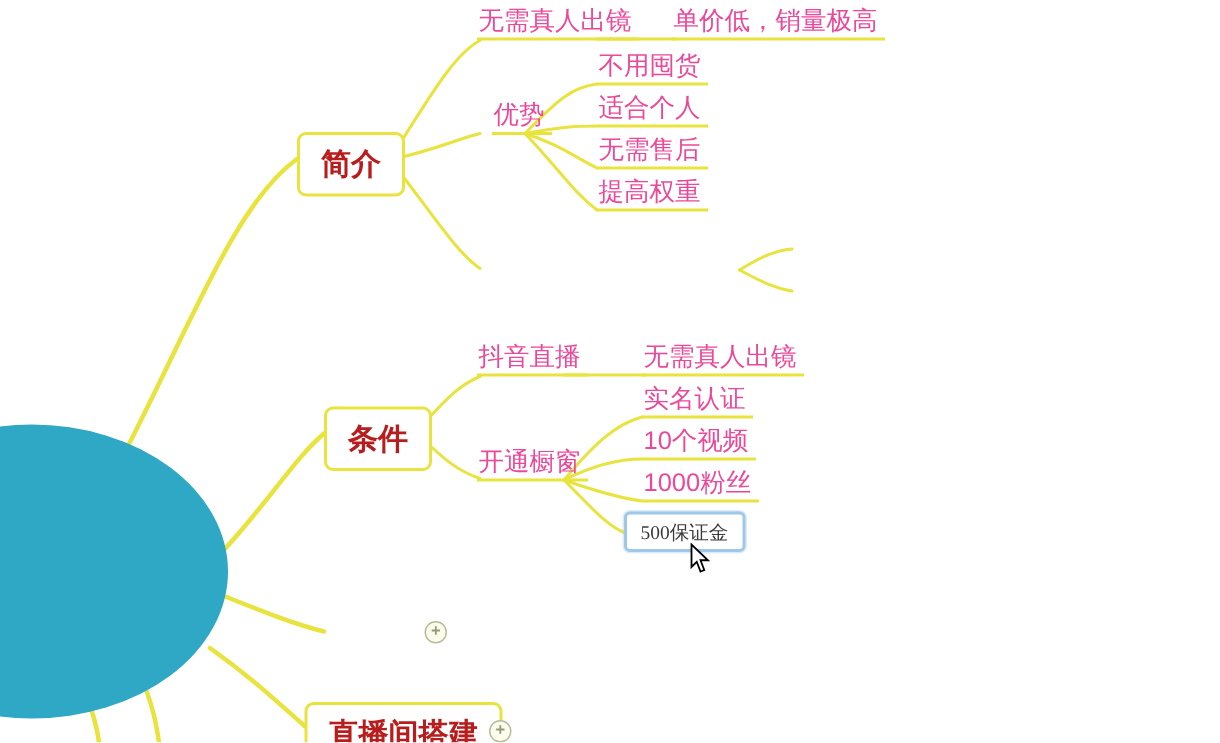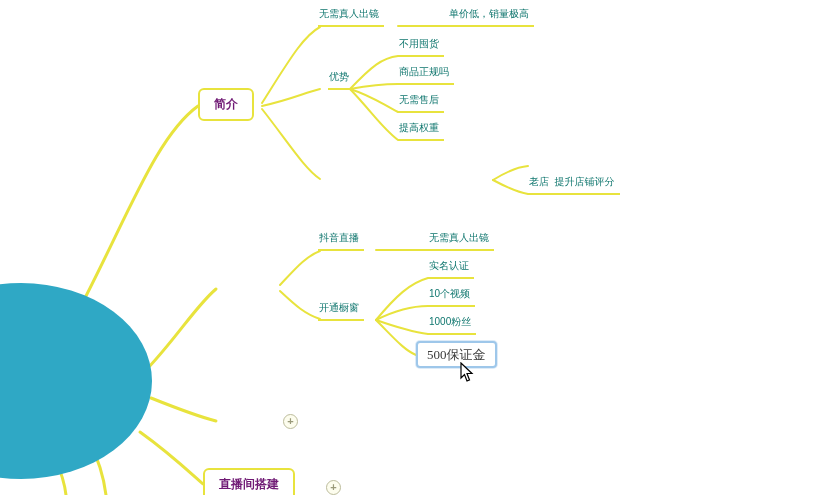--- a/index.html
+++ b/index.html
@@ -12,25 +12,25 @@
     position:relative;width:813px;height:495px;overflow:hidden;background:#fff;
     font-family:"Liberation Sans","DejaVu Sans",sans-serif;
   }
   svg.lines{position:absolute;left:0;top:0;}
   .central{
     position:absolute;left:-110px;top:283px;width:262px;height:196px;
     background:var(--teal);border-radius:50%;
   }
   .topic{
     position:absolute;background:#fff;border:2px solid var(--yellow);
-    border-radius:6px;padding:6px 14px;font-size:12px;font-weight:bold;
-    color:#701a75;white-space:pre;z-index:2;
+    border-radius:6px;padding:6px 14px;font-size:20px;font-weight:bold;
+    color:#b91c1c;white-space:pre;z-index:2;
   }
   .leaf{
-    position:absolute;font-size:10px;line-height:16px;color:#0f766e;
+    position:absolute;font-size:17px;line-height:16px;color:#ec4899;
     padding:0 5px 3px 1px;border-bottom:2px solid var(--yellow);
     white-space:pre;z-index:2;
   }
   .selected{
     position:absolute;font-size:13px;line-height:15px;color:#3a3a3a;
     background:#fff;border:2px solid var(--sel);border-radius:4px;
     padding:4px 9px;white-space:pre;z-index:3;
     box-shadow:0 0 0 1px rgba(158,199,234,.35);
     font-family:Liberation Serif, serif;
   }
@@ -79,33 +79,33 @@
         <path d="M 376 320 C 394 338 404 350 416 355"></path>
       </g>
     </g>
   </svg>
 
   <div class="central">
     
   </div>
 
   <div class="topic" style="left:198px;top:88px">简介</div>
+  <div class="topic" style="left:216px;top:271px">条件</div>
   <div class="topic" style="left:203px;top:468px">直播间搭建</div>
 
   <span class="expand" style="left:283px;top:414px">+</span>
   <span class="expand" style="left:326px;top:480px">+</span>
 
   <div class="leaf" style="left:318px;top:6px">无需真人出镜</div>
   <div class="leaf" style="left:448px;top:6px">单价低，销量极高</div>
   <div class="leaf" style="left:328px;top:69px">优势</div>
   <div class="leaf" style="left:398px;top:36px">不用囤货</div>
-  <div class="leaf" style="left:398px;top:64px">商品正规吗</div>
+  <div class="leaf" style="left:398px;top:64px">适合个人</div>
   <div class="leaf" style="left:398px;top:92px">无需售后</div>
   <div class="leaf" style="left:398px;top:120px">提高权重</div>
-  <div class="leaf" style="left:528px;top:174px">老店  提升店铺评分</div>
 
   <div class="leaf" style="left:318px;top:230px">抖音直播</div>
   <div class="leaf" style="left:428px;top:230px">无需真人出镜</div>
   <div class="leaf" style="left:318px;top:300px">开通橱窗</div>
   <div class="leaf" style="left:428px;top:258px">实名认证</div>
   <div class="leaf" style="left:428px;top:286px">10个视频</div>
   <div class="leaf" style="left:428px;top:314px">1000粉丝</div>
   <div class="selected" style="left:416px;top:341px">500保证金</div>
 
   <svg class="cursor" style="left:460px;top:362px" width="14" height="20" viewBox="0 0 14 20">

